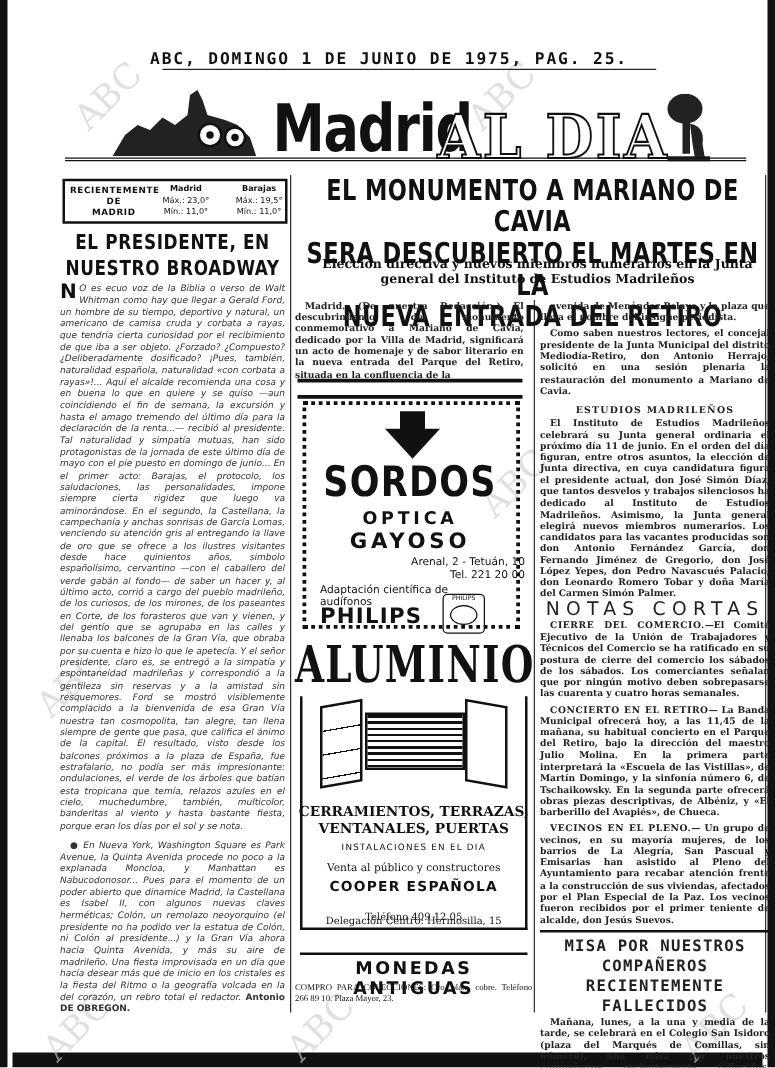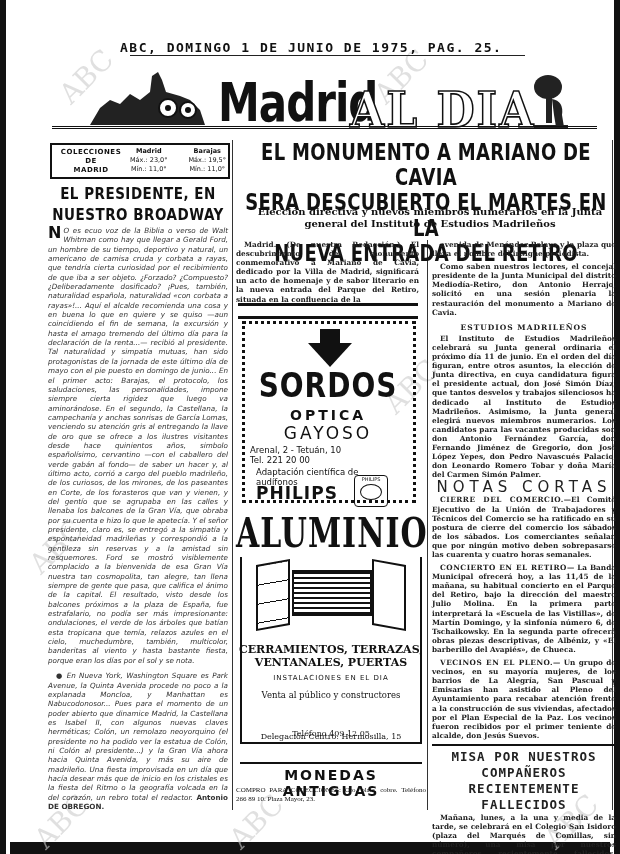--- a/index.html
+++ b/index.html
@@ -29,22 +29,22 @@
   .subhead{left:240px;top:206px;width:380px;text-align:center;font-family:"DejaVu Serif",serif;font-weight:bold;font-size:10px;line-height:12px;}
   .mid-text{left:236px;top:240px;width:183px;}
   .serif-text{font-size:7.3px;line-height:9.1px;text-align:justify;font-family:"DejaVu Serif",serif;font-weight:bold;color:#222;}
   .ad1{left:238px;top:303px;width:180px;height:198px;}
   .ad1-top-rules{position:absolute;left:0;top:0;width:180px;height:10px;border-top:3px solid #111;border-bottom:3px solid #111;}
   .ad1-frame{position:absolute;left:4px;top:18px;width:168px;height:176px;border:3px dotted #111;}
   .arrow{position:absolute;left:70px;top:20px;width:0;height:0;border-left:22px solid transparent;border-right:22px solid transparent;border-top:24px solid #111;}
   .arrow-stem{position:absolute;left:82px;top:6px;width:20px;height:16px;background:#111;}
   .sordos{position:absolute;left:0;width:180px;top:52px;text-align:center;font-family:"DejaVu Sans",sans-serif;font-weight:900;font-size:28px;letter-spacing:1px;transform:scaleY(1.2);}
   .optica{position:absolute;left:0;width:180px;top:92px;text-align:center;font-family:"DejaVu Sans",sans-serif;font-weight:bold;font-size:14px;letter-spacing:3px;}
-  .gayoso{position:absolute;left:0;width:180px;top:108px;text-align:center;font-family:"DejaVu Sans",sans-serif;font-weight:400;font-size:17px;letter-spacing:3px;}
-  .ad1-small{position:absolute;left:12px;width:180px;text-align:left;font-family:"DejaVu Sans",sans-serif;font-size:8.5px;line-height:10px;}
+  .gayoso{position:absolute;left:0;width:180px;top:108px;text-align:center;font-family:"DejaVu Sans",sans-serif;font-weight:700;font-size:17px;letter-spacing:3px;}
+  .ad1-small{position:absolute;left:2px;width:180px;text-align:right;font-family:"DejaVu Sans",sans-serif;font-size:8.5px;line-height:10px;}
   .philips{position:absolute;left:24px;top:172px;font-family:"DejaVu Sans",sans-serif;font-weight:900;font-size:17px;letter-spacing:1px;}
   .philips-logo{position:absolute;left:114px;top:162px;width:32px;height:30px;border:1.5px solid #111;border-radius:4px;font-size:5px;text-align:center;font-family:"DejaVu Sans",sans-serif;}
   .philips-logo .circ{width:20px;height:14px;border:1px solid #111;border-radius:50%;margin:2px auto 0;}
   .ad2{left:236px;top:507px;width:190px;height:237px;}
   .alum{position:absolute;left:0;top:2px;width:190px;text-align:center;font-family:"DejaVu Serif",serif;font-weight:bold;font-size:30px;letter-spacing:1px;transform:scaleY(1.35);transform-origin:center top;}
   .ad2-frame{position:absolute;left:4px;top:50px;width:178px;height:185px;border-left:2px solid #111;border-right:2px solid #111;border-bottom:2px solid #111;}
   .window{position:absolute;left:20px;top:55px;width:150px;height:68px;}
   .win-left{position:absolute;left:0;top:0;width:30px;height:62px;border:2px solid #111;transform:skewY(-10deg);background:repeating-linear-gradient(#fff 0 18px,#111 18px 19px),#fff;}
   .win-right{position:absolute;right:0;top:0;width:30px;height:62px;border:2px solid #111;transform:skewY(10deg);}
   .win-mid{position:absolute;left:36px;top:8px;width:76px;height:42px;border:2px solid #111;background:repeating-linear-gradient(#111 0 2px,#fff 2px 5px);}
@@ -92,21 +92,21 @@
     <ellipse cx="18" cy="12" rx="14" ry="12" fill="#222"></ellipse>
     <rect x="16" y="18" width="6" height="30" fill="#222"></rect>
     <path d="M22 24 Q34 26 32 40 L34 52 L26 52 L24 40 Z" fill="#222"></path>
     <rect x="4" y="50" width="34" height="4" fill="#222"></rect>
   </svg>
 </div>
 <div class="abs masthead-rule"></div>
 
 <div class="abs temp-box">
   <div class="temp-label">
-    <div>COLECCIONES</div>
+    <div>RECIENTEMENTE</div>
     <div>DE</div>
     <div>MADRID</div>
   </div>
   <div class="temp-cols">
     <div class="temp-col">
       <div style="font-weight:bold">Madrid</div>
       <div>Máx.: 23,0°</div>
       <div>Mín.: 11,0°</div>
     </div>
     <div class="temp-col">
@@ -165,20 +165,21 @@
   <div class="ad2-frame"></div>
   <div class="window">
     <div class="win-left"></div>
     <div class="win-mid"></div>
     <div class="win-right"></div>
   </div>
   <div class="ad2-line" style="top:136px;font-size:11px;font-weight:bold">CERRAMIENTOS, TERRAZAS,</div>
   <div class="ad2-line" style="top:149px;font-size:11px;font-weight:bold">VENTANALES, PUERTAS</div>
   <div class="ad2-line" style="top:167px;font-size:7px;font-family:'DejaVu Sans',sans-serif;letter-spacing:1px">INSTALACIONES EN EL DIA</div>
   <div class="ad2-line" style="top:183px;font-size:8.5px">Venta al público y constructores</div>
+  <div class="ad2-line" style="top:196px;font-size:11px;font-family:'DejaVu Sans',sans-serif;font-weight:bold;letter-spacing:1px">COOPER ESPAÑOLA</div>
   <div class="ad2-line" style="top:225px;font-size:8px">Delegación Centro: Hermosilla, 15</div>
   <div class="ad2-line" style="top:222px;font-size:8px">Teléfono 409 12 05</div>
 </div>
 
 <div class="abs" style="left:240px;top:762px;width:182px;border-top:2px solid #111"></div>
 <div class="abs monedas-title">MONEDAS ANTIGUAS</div>
 <div class="abs monedas-text">COMPRO PARA COLECCIONES: Oro, plata, cobre. Teléfono 266 89 10. Plaza Mayor, 23.</div>
 
 <div class="abs serif-text right-col">
   <p>avenida de Menéndez Pelayo y la plaza que lleva el nombre del insigne periodista.</p>

